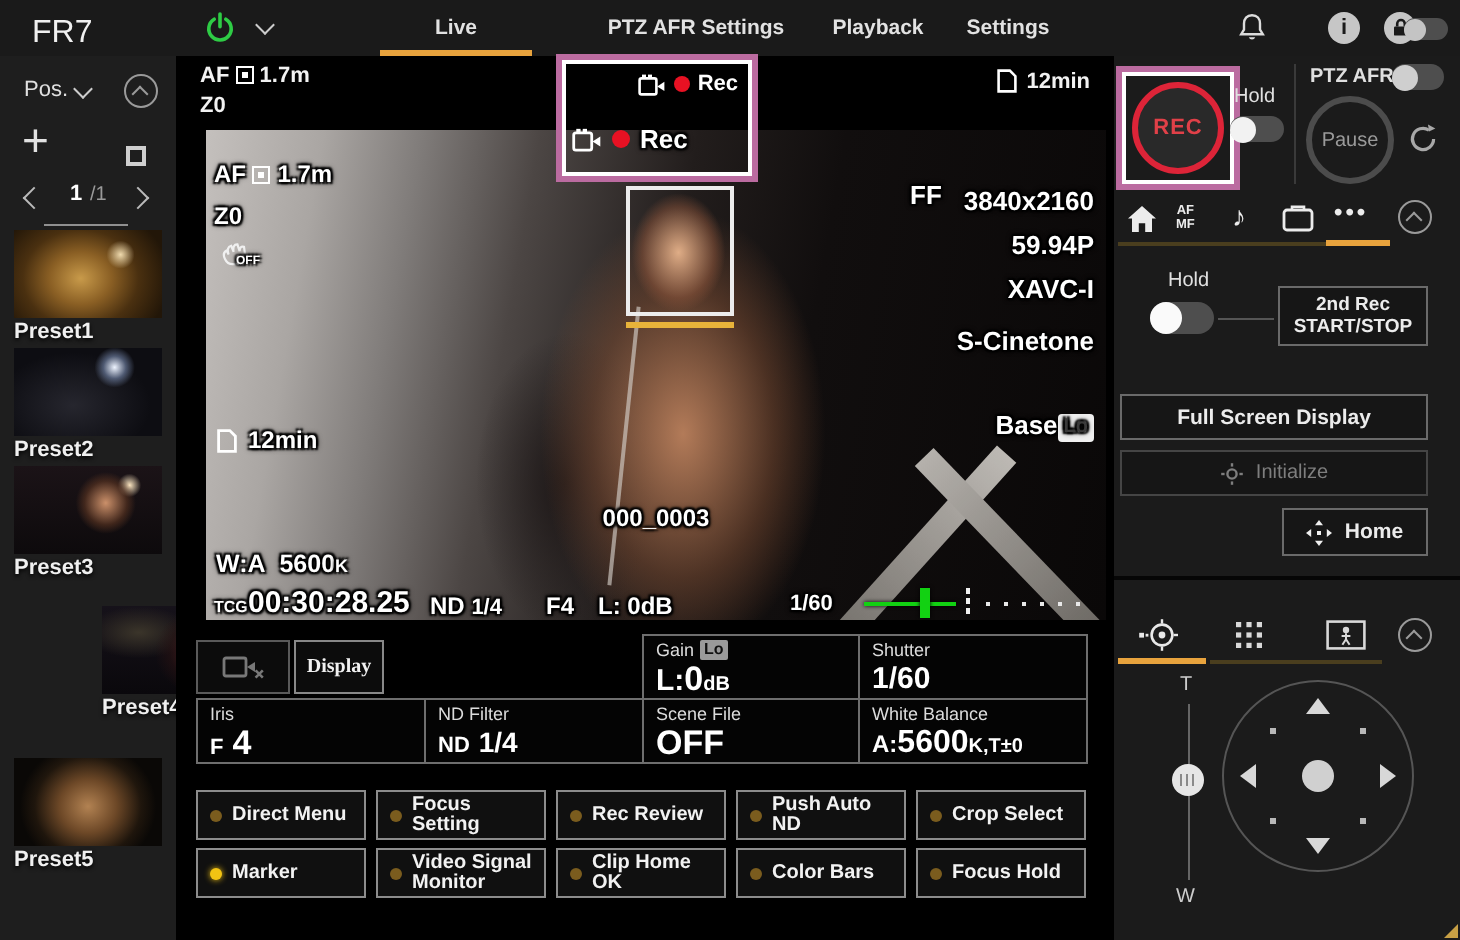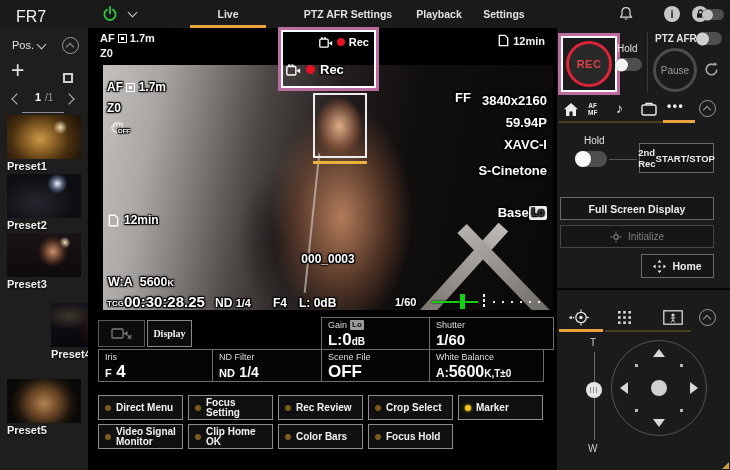--- a/index.html
+++ b/index.html
@@ -289,21 +289,21 @@
         <span style="font-size:10px;font-weight:bold;color:#f0f0f0;">Display</span>
       </div>
 
       <div class="cell" style="left:223px;top:0;width:109px;">
         <div class="cl">
             <span>Gain</span>
             <span class="badge-g">Lo</span>
           </div>
         <div class="cv"><span style="font-size:15px;">L:</span><span style="font-size:17px;">0</span><span style="font-size:10px;">dB</span></div>
       </div>
-      <div class="cell" style="left:331px;top:0;width:125px;">
+      <div class="cell" style="left:331px;top:0;width:115px;">
         <div class="cl">
             <span>Shutter</span>
           </div>
         <div class="cv" style="font-size:15px;">1/60</div>
       </div>
       <div class="cell" style="left:0;top:32px;width:115px;">
         <div class="cl">
             <span>Iris</span>
           </div>
         <div class="cv"><span style="font-size:11px;">F</span> <span style="font-size:17px;">4</span></div>
@@ -336,20 +336,24 @@
       <div class="abtn">
           <span class="adot"></span>
           <span class="albl">Focus Setting</span>
         </div>
       <div class="abtn">
           <span class="adot"></span>
           <span class="albl">Rec Review</span>
         </div>
       <div class="abtn">
           <span class="adot"></span>
+          <span class="albl">Push Auto ND</span>
+        </div>
+      <div class="abtn">
+          <span class="adot"></span>
           <span class="albl">Crop Select</span>
         </div>
       <div class="abtn active">
           <span class="adot"></span>
           <span class="albl">Marker</span>
         </div>
       <div class="abtn">
           <span class="adot"></span>
           <span class="albl" style="line-height:9.5px;">Video Signal Monitor</span>
         </div>
@@ -412,21 +416,21 @@
       <span class="ccirc" style="left:142px;top:72px;"></span>
       <div class="ul-dim" style="left:2px;top:93px;width:104px;"></div>
       <div class="ul-act" style="left:106px;top:92px;width:32px;"></div>
     </div>
 
     <span class="rp-label" style="left:27px;top:107px;">Hold</span>
     <span class="tgl" style="left:18px;top:123px;width:32px;height:16px;">
         <span class="kb" style="left:0;width:16px;height:16px;background:#fafafa;"></span>
       </span>
     <div class="abs" style="left:52px;top:131px;width:28px;height:1px;background:#555;"></div>
-    <div class="rbtn" style="left:82px;top:115px;width:75px;height:30px;flex-direction:row;gap:0;font-size:9.5px;line-height:11px;">
+    <div class="rbtn" style="left:82px;top:115px;width:75px;height:30px;flex-direction:column;gap:0;font-size:9.5px;line-height:11px;">
       <span>2nd Rec</span>
       <span>START/STOP</span>
     </div>
 
     <div class="rbtn" style="left:3px;top:169px;width:154px;height:23px;">
       <span>Full Screen Display</span>
     </div>
     <div class="rbtn" style="left:3px;top:197px;width:154px;height:23px;color:#7e7e7e;border-color:#454545;font-weight:normal;font-size:10px;">
       <svg width="12" height="12" viewBox="0 0 12 12">
           <circle cx="6" cy="6" r="2.3" fill="none" stroke="#7e7e7e" stroke-width="1.2"></circle>

